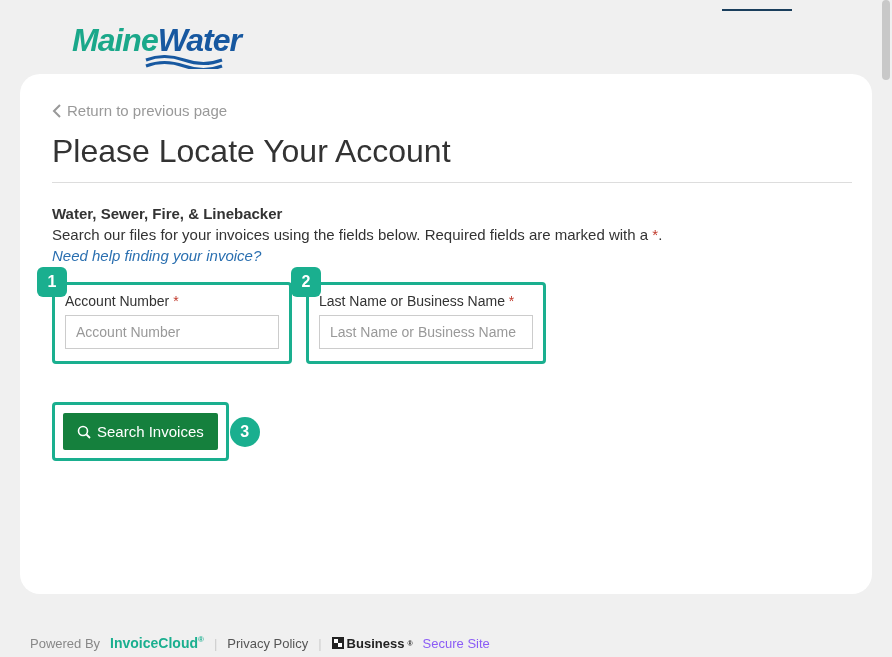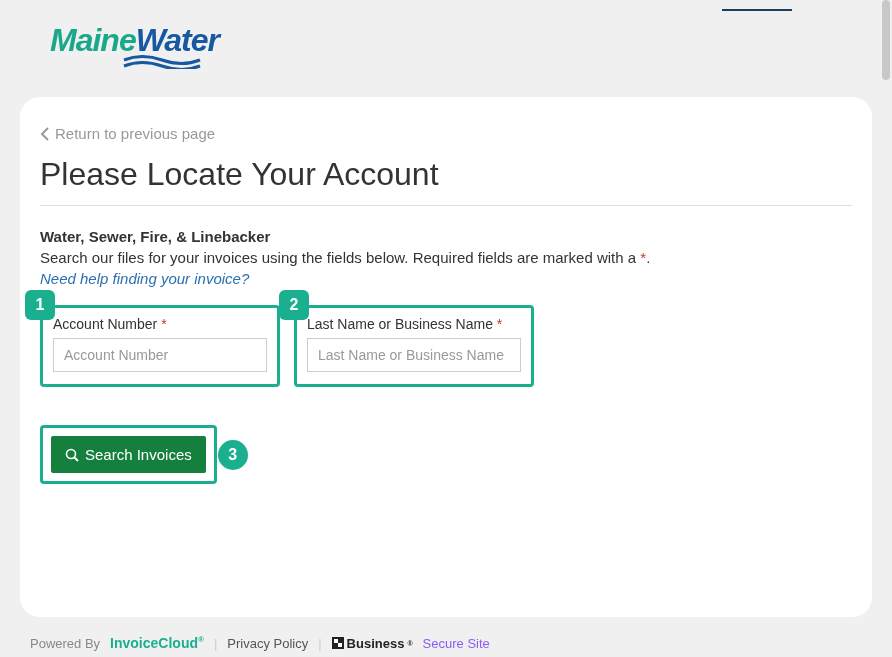--- a/index.html
+++ b/index.html
@@ -7,22 +7,23 @@
       font-family: -apple-system, BlinkMacSystemFont, "Segoe UI", Helvetica, Arial, sans-serif;
       background: #f0f0f0;
       width: 892px;
       height: 657px;
       position: relative;
       overflow: hidden;
     }
     .header-area {
       background: #f0f0f0;
       padding: 10px 30px 20px 46px;
-      height: 97px;
-      position: relative;
+      height: 74px;
+      position: relative;
+      margin-left: 22px;
     }
     .nav-indicator {
       position: absolute;
       top: 8px;
       right: 100px;
       width: 70px;
       height: 3px;
       border-bottom: 2px solid #1a3e5c;
     }
     .logo {
@@ -37,21 +38,21 @@
     }
     .logo-maine { color: #1aa88a; }
     .logo-water { color: #1758a0; }
     .wave {
       margin-left: 72px;
       margin-top: -4px;
     }
     .content-card {
       background: #ffffff;
       margin: 0 20px;
-      padding: 28px 20px 100px 20px;
+      padding: 28px 20px 100px 32px;
       min-height: 520px;
       border-radius: 20px;
     }
     .return-link {
       color: #999999;
       font-size: 15px;
       text-decoration: none;
       display: inline-flex;
       align-items: center;
       gap: 6px;

